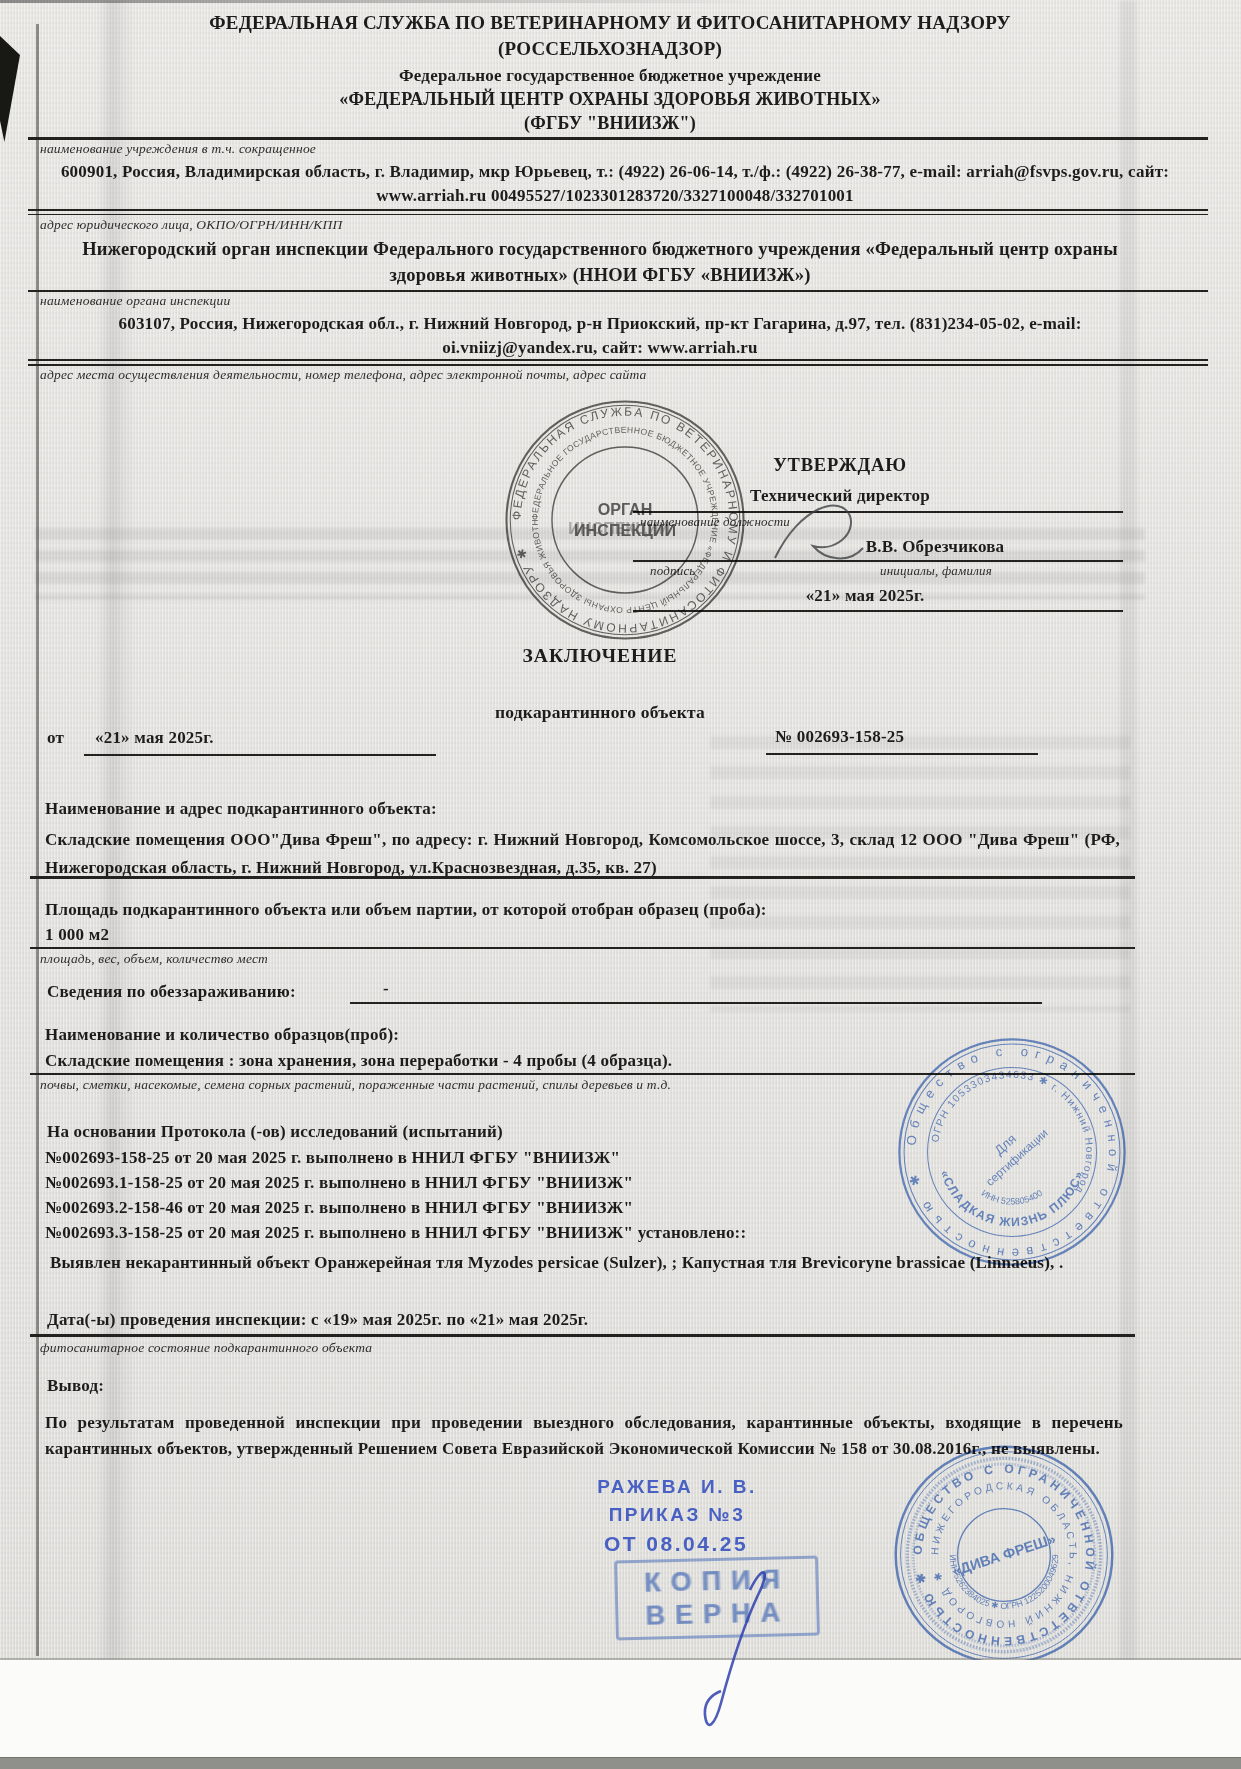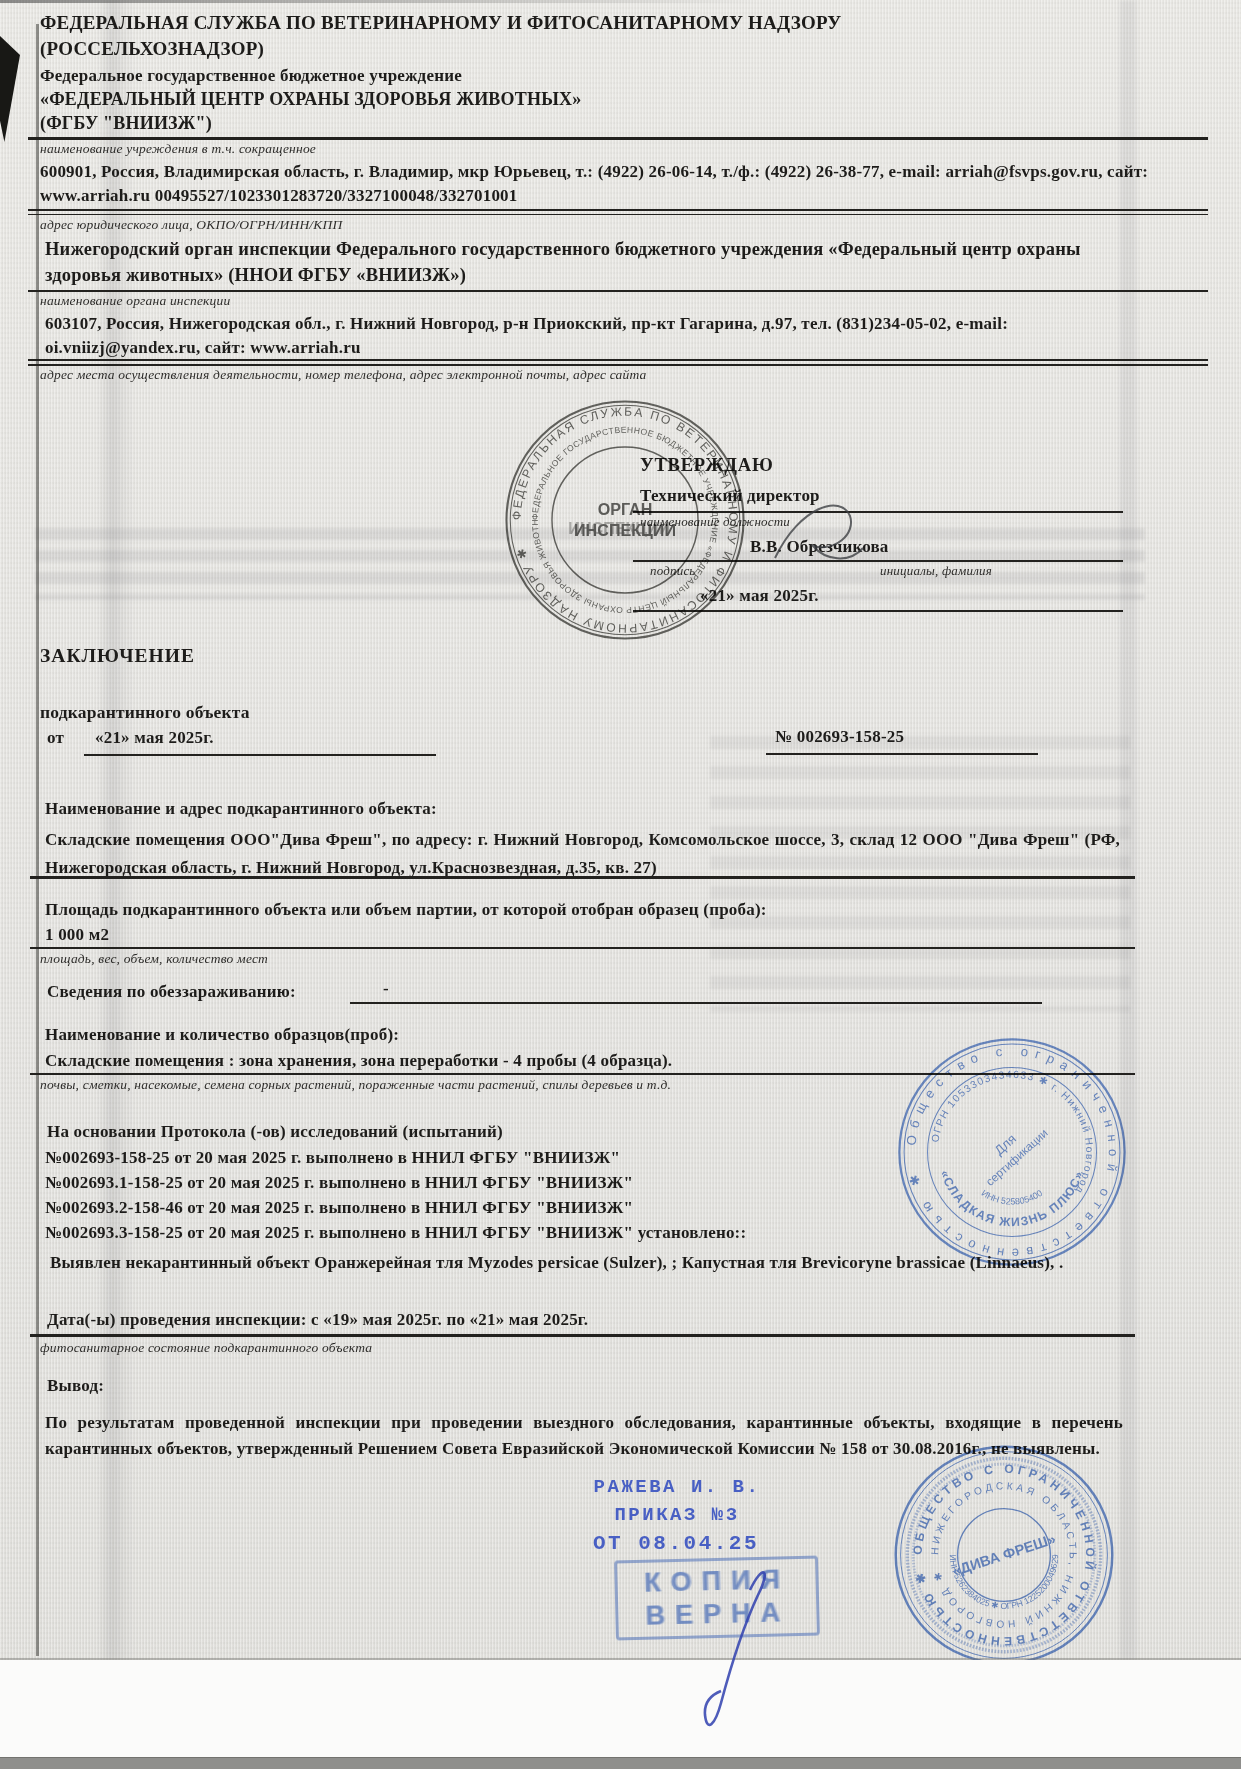--- a/index.html
+++ b/index.html
@@ -5,29 +5,29 @@
   *{margin:0;padding:0;box-sizing:border-box}
   html,body{width:1241px}
   body{font-family:"Liberation Serif",serif;background:#6b6b6b}
   .page{position:relative;width:1241px;height:1769px;overflow:hidden;
         background:linear-gradient(180deg,#e8e7e3,#e3e2de 55%,#dfdeda)}
   .tex{position:absolute;inset:0;z-index:0;
        background:repeating-linear-gradient(90deg,rgba(255,255,255,.33) 0 1px,rgba(0,0,0,0) 1px 2px,rgba(0,0,0,.022) 2px 3px),
                   repeating-linear-gradient(0deg,rgba(0,0,0,.014) 0 2px,rgba(255,255,255,.05) 2px 5px)}
   .abs{position:absolute}
   .t{position:absolute;color:#1d1c1a;font-weight:bold;z-index:2;letter-spacing:.2px}
-  .c{text-align:left}
+  .c{text-align:center}
   .j{text-align:justify}
   .cap{position:absolute;z-index:2;font-style:italic;font-weight:normal;font-size:13.5px;color:#2d2c2a;text-align:left;letter-spacing:.2px}
   .rule{position:absolute;background:#23221f;filter:blur(.3px);z-index:2}
   .ghost{position:absolute;z-index:1;filter:blur(1.8px);pointer-events:none}
   .g1{background:repeating-linear-gradient(180deg,rgba(96,96,102,.20) 0 12px,rgba(0,0,0,0) 12px 22px);opacity:.55}
   .g2{background:repeating-linear-gradient(180deg,rgba(92,92,98,.15) 0 13px,rgba(0,0,0,0) 13px 30px);opacity:.5}
   .stamp{position:absolute;mix-blend-mode:multiply;z-index:3}
-  .order-line{position:absolute;z-index:4;font-family:Liberation Mono, monospace;font-weight:bold;
+  .order-line{position:absolute;z-index:4;font-family:Liberation Sans, sans-serif;font-weight:bold;
               color:#3c55c2;letter-spacing:2.5px;text-align:center;filter:blur(.3px);opacity:.92}
   .copy-stamp{position:absolute;left:615px;top:1558px;width:204px;height:80px;z-index:4;
               border:3.5px solid rgba(77,111,184,.55);border-radius:4px;transform:rotate(-1.4deg);
               display:flex;flex-direction:column;justify-content:center;align-items:center;
               font-family:"Liberation Sans",sans-serif;font-weight:bold;font-size:27px;line-height:33px;
               letter-spacing:10px;color:rgba(77,111,184,.60);text-shadow:1.6px .4px rgba(77,111,184,.35);
               filter:blur(.35px)}
   .edge-line{position:absolute;left:36px;top:24px;width:2.5px;height:1632px;background:rgba(45,45,42,.5);filter:blur(.4px);z-index:2}
   .wedge{position:absolute;left:0;top:36px;width:20px;height:106px;background:#181815;z-index:2;
          clip-path:polygon(0 0,100% 18%,22% 100%,0 80%)}

